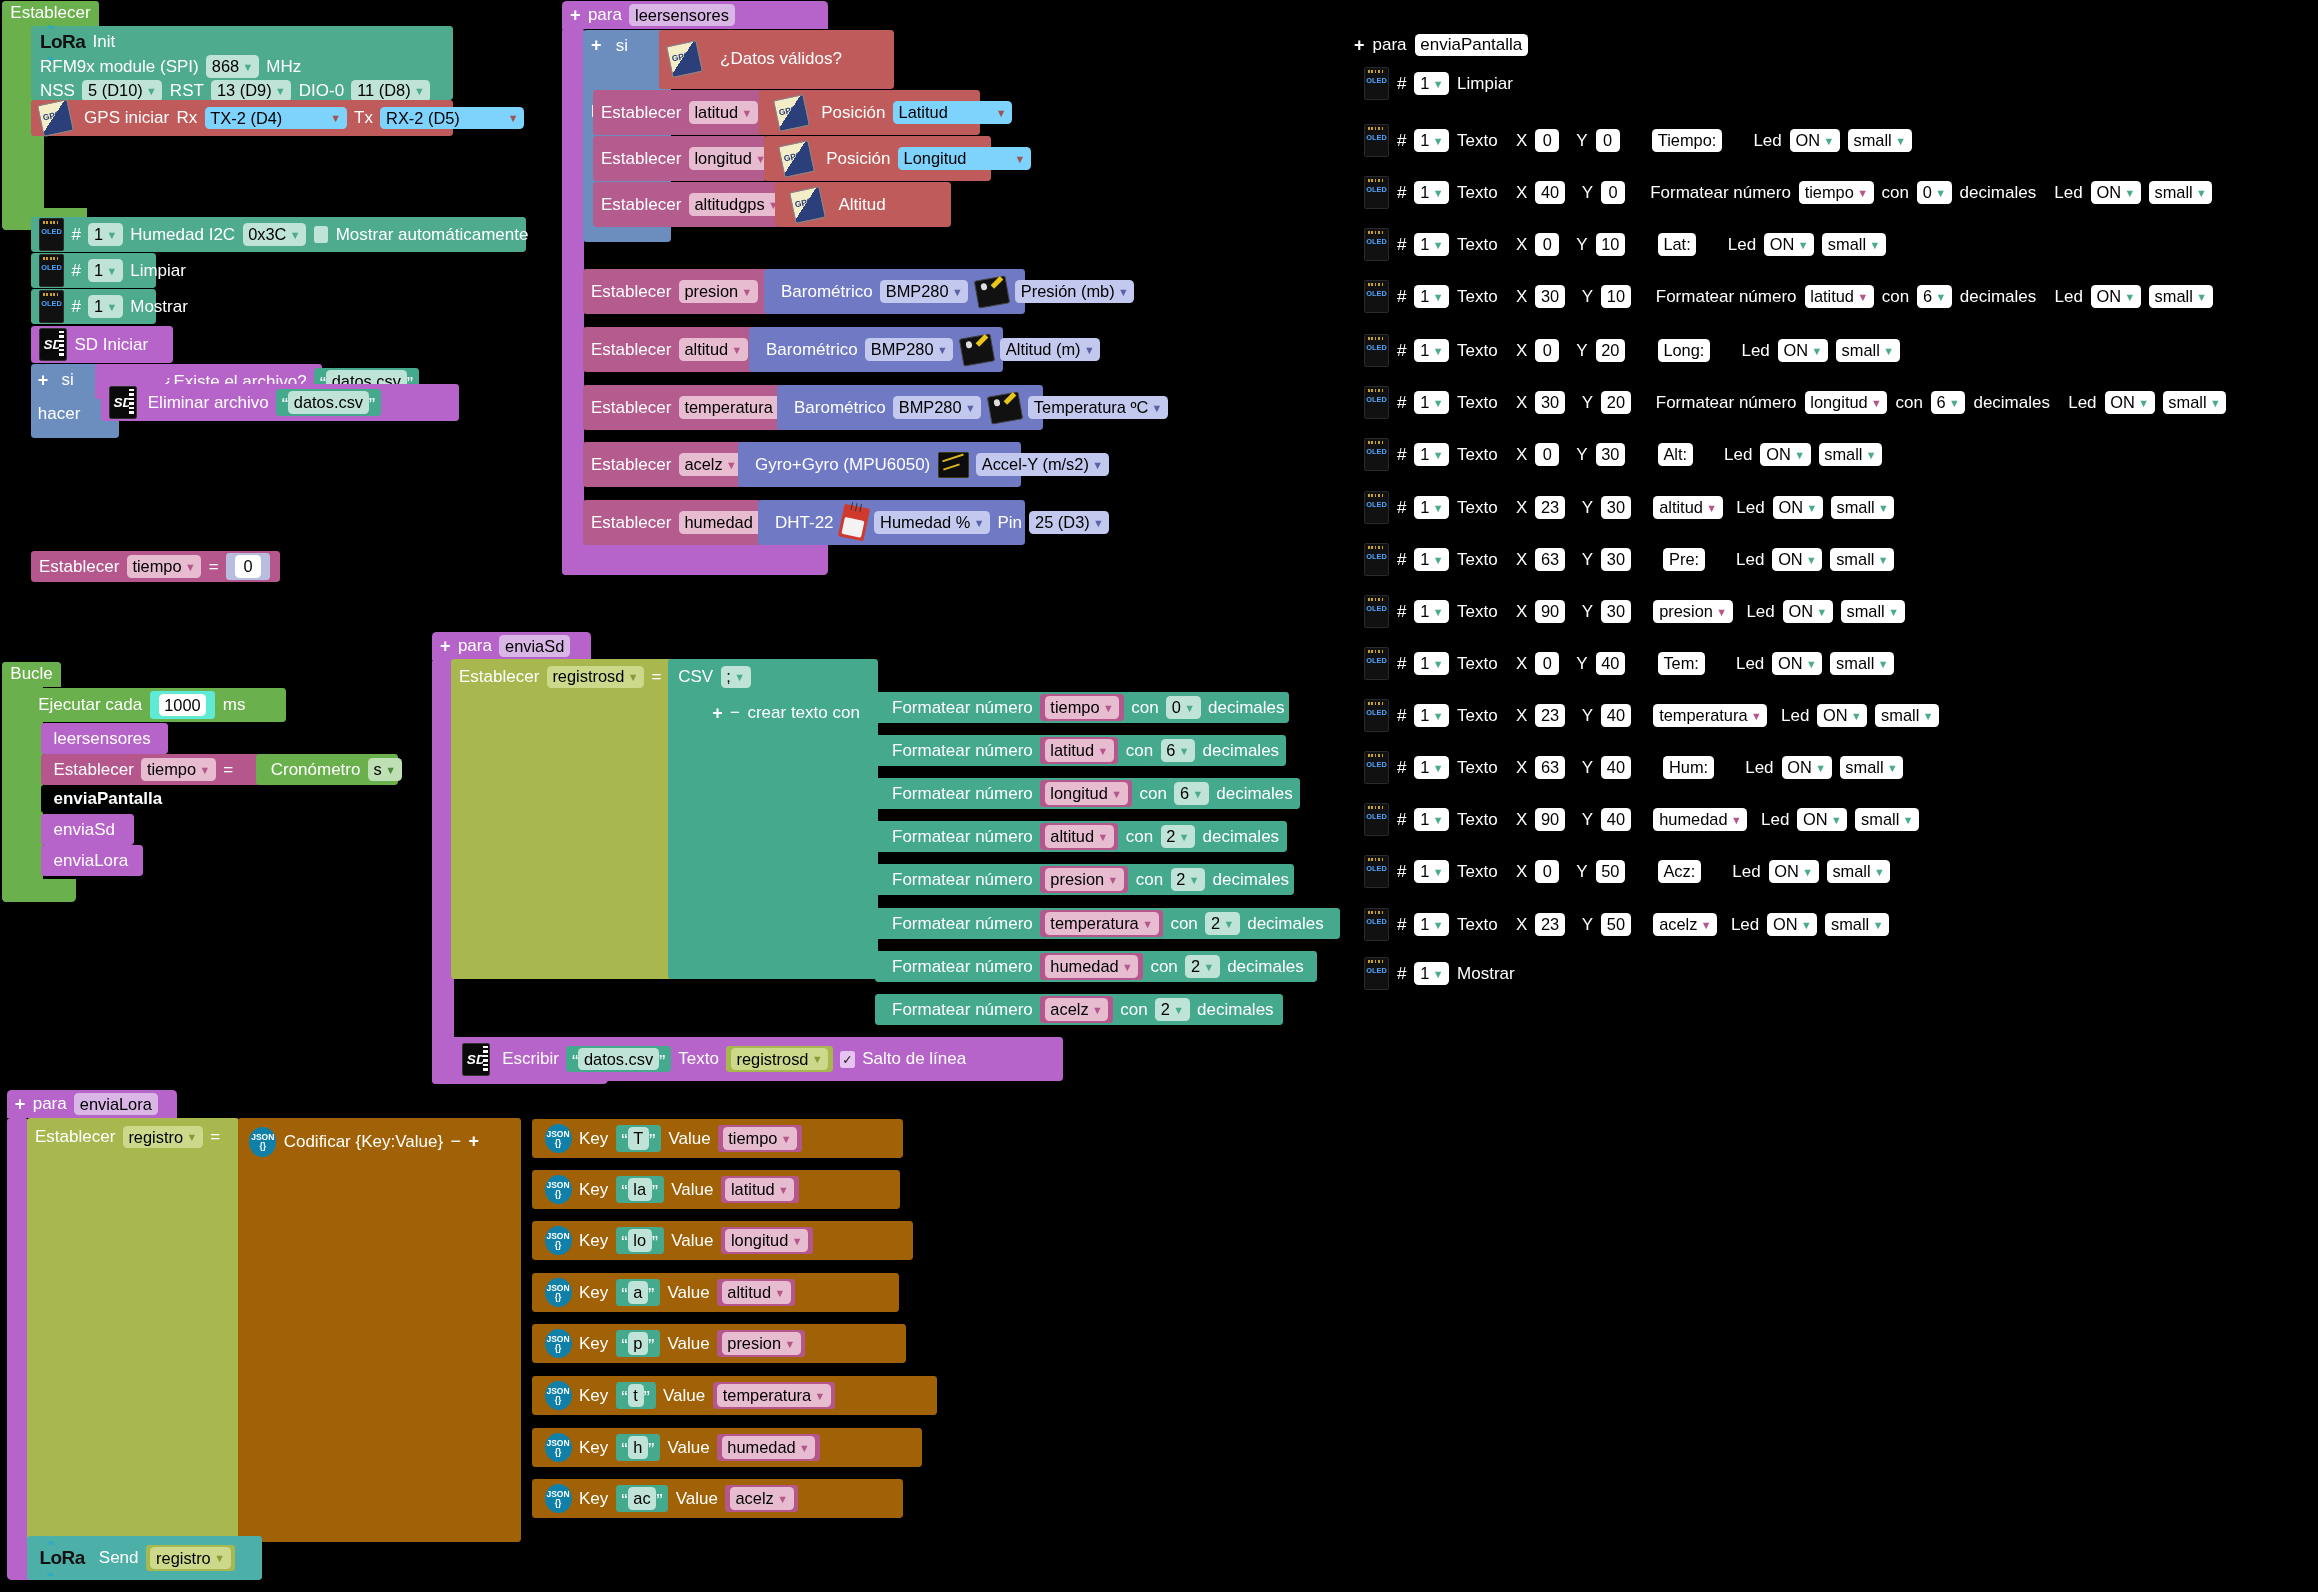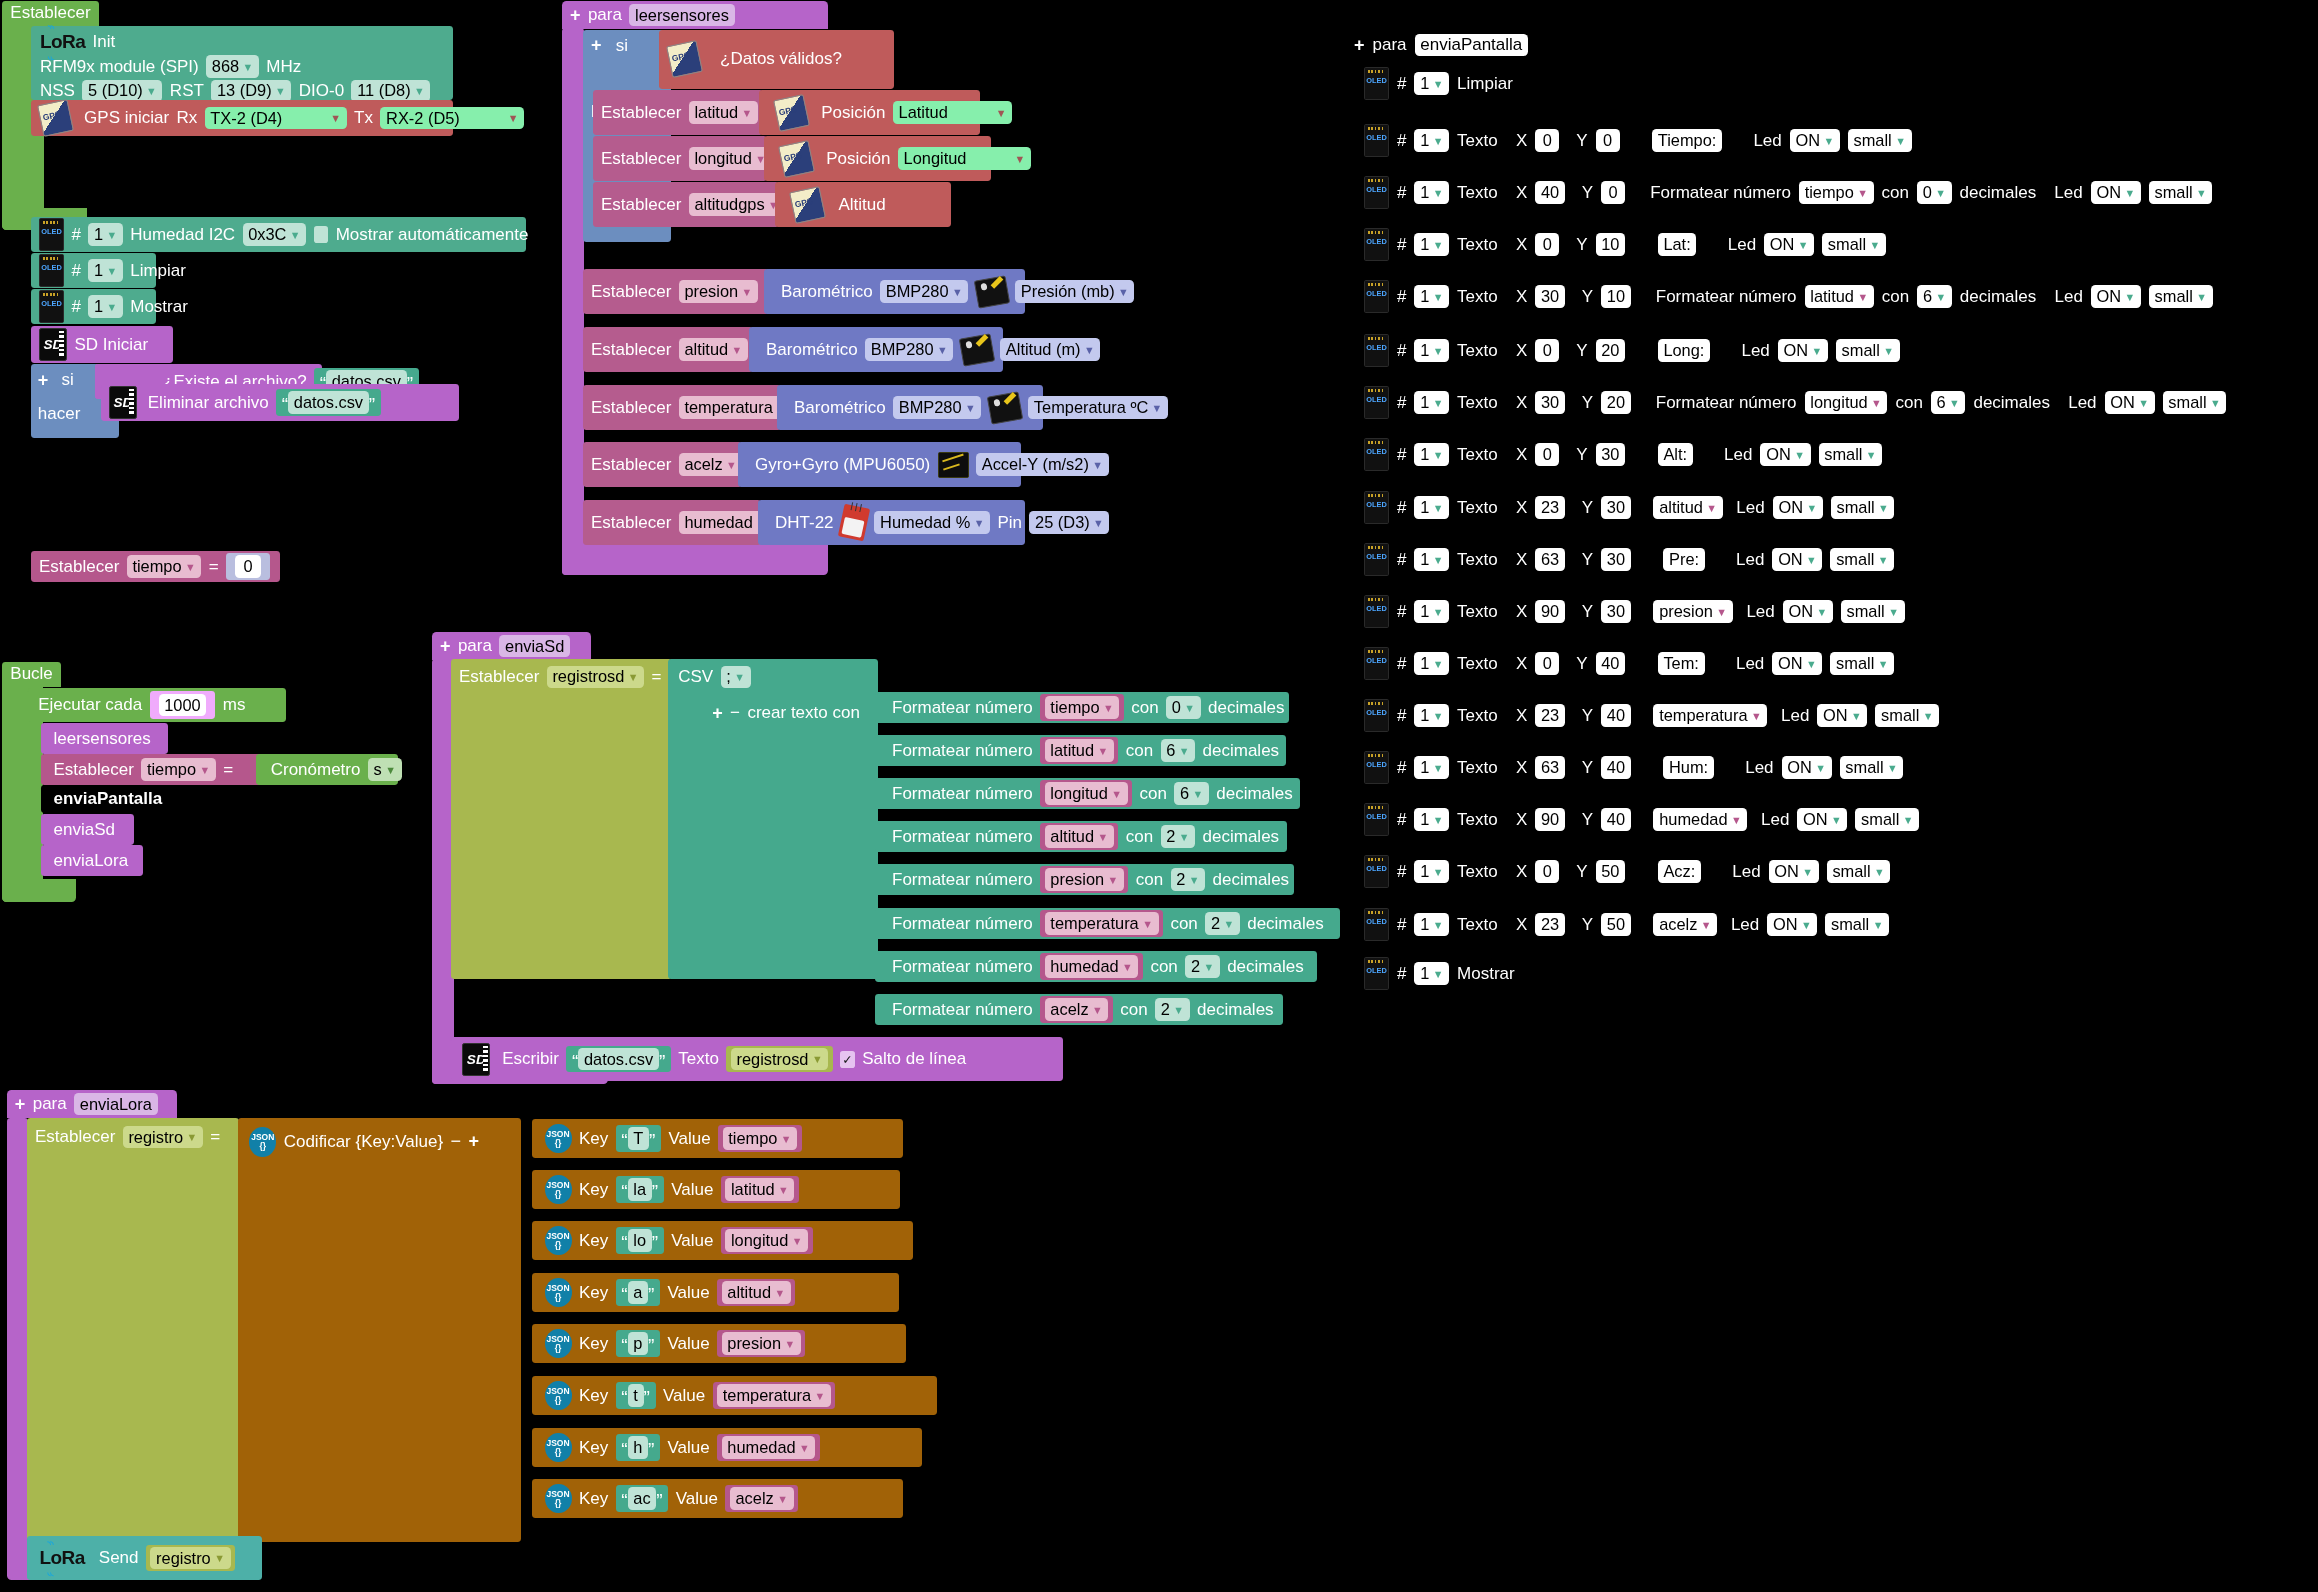--- a/index.html
+++ b/index.html
@@ -18,21 +18,21 @@
   .row { display:flex; align-items:center; gap:7.4px; white-space:nowrap; }
   .lbl { color:#fff; font-size:17px; }
 
   
   .fld { display:inline-flex; align-items:center; gap:3.4px;
          padding:1.7px 5.7px; border-radius:4.5px; font-size:16.4px; color:#000;
          background:#cfe9dd; }
   .fld.num  { background:#e8ecf7; color:#000; min-width:26px; justify-content:center; }
   .fld.var  { background:#e8bcd0; }
   .fld.varg { background:#ccd98b; }
-  .fld.red  { background:#86efac;gap:48px; }
+  .fld.red  { background:#7dd3fc;gap:48px; }
   .fld.blue { background:#c3c9ee; }
   .fld.teal { background:#bfe3d6; }
   .fld.proc { background:#d9b6e6; }
 
   
   .q { font-size:19px; line-height:0.7; position:relative; top:2.3px; }
   .c-green2 { background:#6ab04c; }
   .c-teal   { background:#4eab8e; }
   .c-teal2  { background:#45a98d; }
   .c-red    { background:#bf5b5b; }
@@ -270,21 +270,21 @@
     </div>
   </div>
 
   <div class="hat-tab c-green2" style="left:2.3px; top:662px;">Bucle</div>
   <div class="blk c-green2" style="left:2.3px; top:681px; width:41px; height:221px; border-radius:0 0 4.5px 4.5px;"></div>
   <div class="blk c-green2" style="left:2.3px; top:879px; width:74px; height:22.7px; border-radius:0 0 4.5px 4.5px;"></div>
 
   <div class="blk c-green2" style="left:28px; top:688px; width:258px; height:34px; padding-left:10.2px;">
     <div class="row">
       <span class="lbl">Ejecutar cada</span>
-      <span class="blk" style="position:static; background:#f0abfc; padding:2.8px 9px; border-radius:3.4px;">
+      <span class="blk" style="position:static; background:#5eead4; padding:2.8px 9px; border-radius:3.4px;">
         <span class="fld num" style="background:#fff">1000</span>
       </span>
       <span class="lbl">ms</span>
     </div>
   </div>
 
   <div class="blk c-mag" style="left:41px; top:723px; width:127px; height:31px; padding-left:12.5px;">
     <span class="lbl">leersensores</span>
   </div>
 

